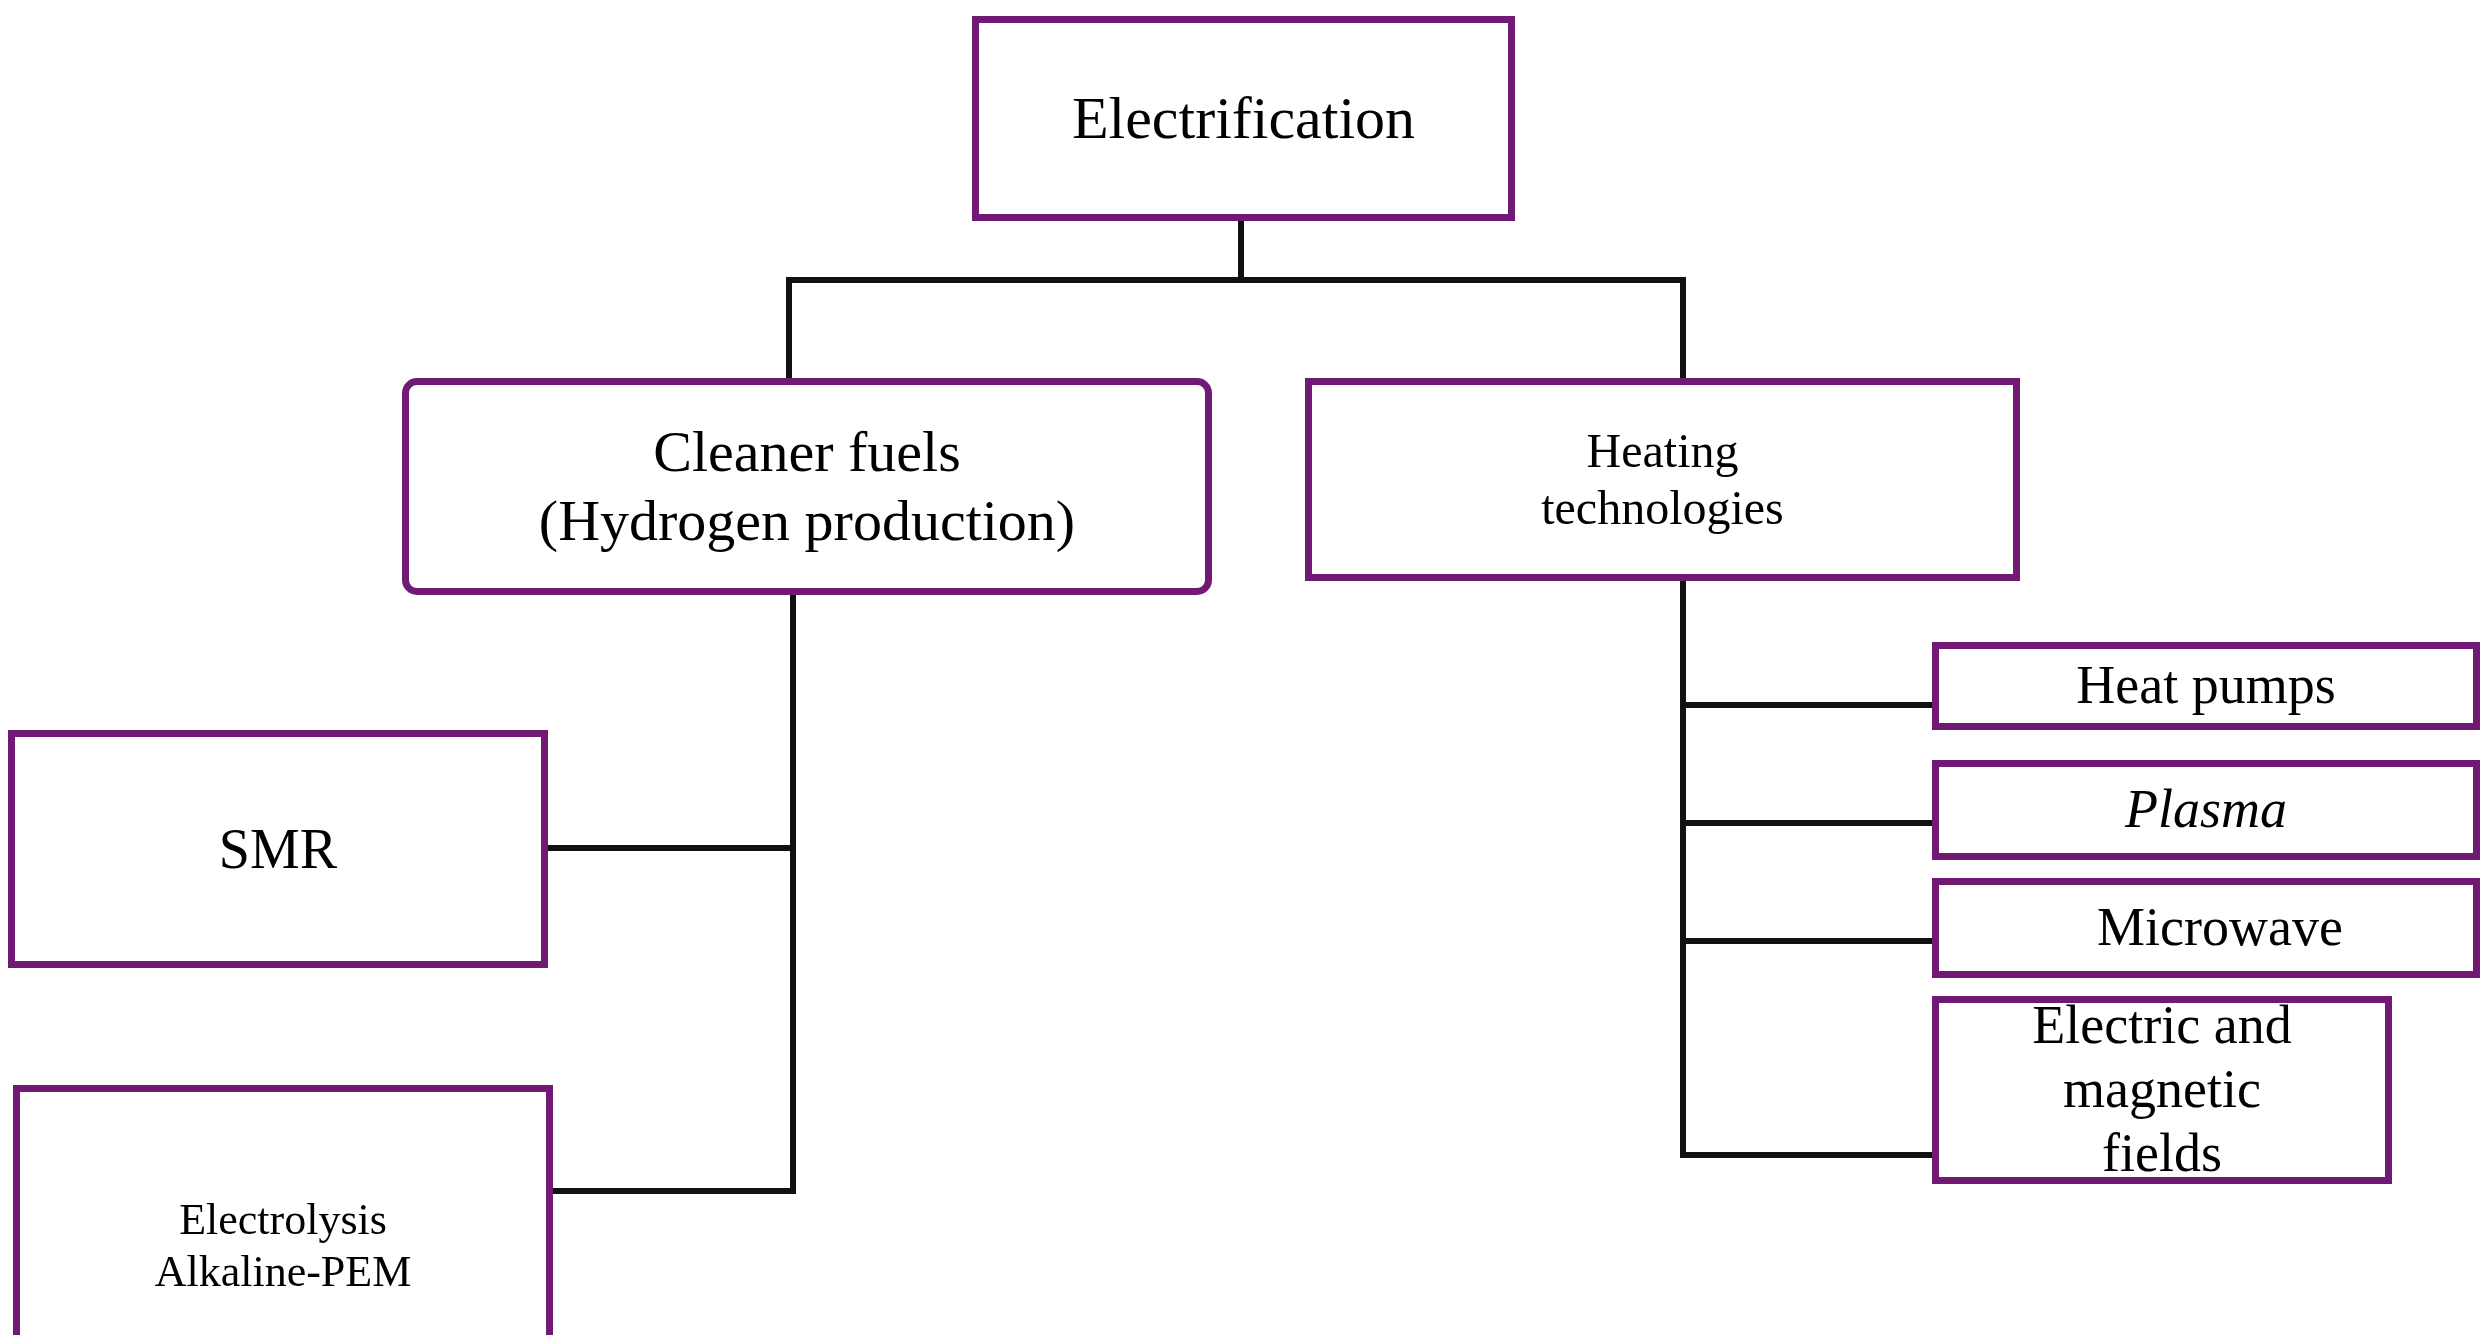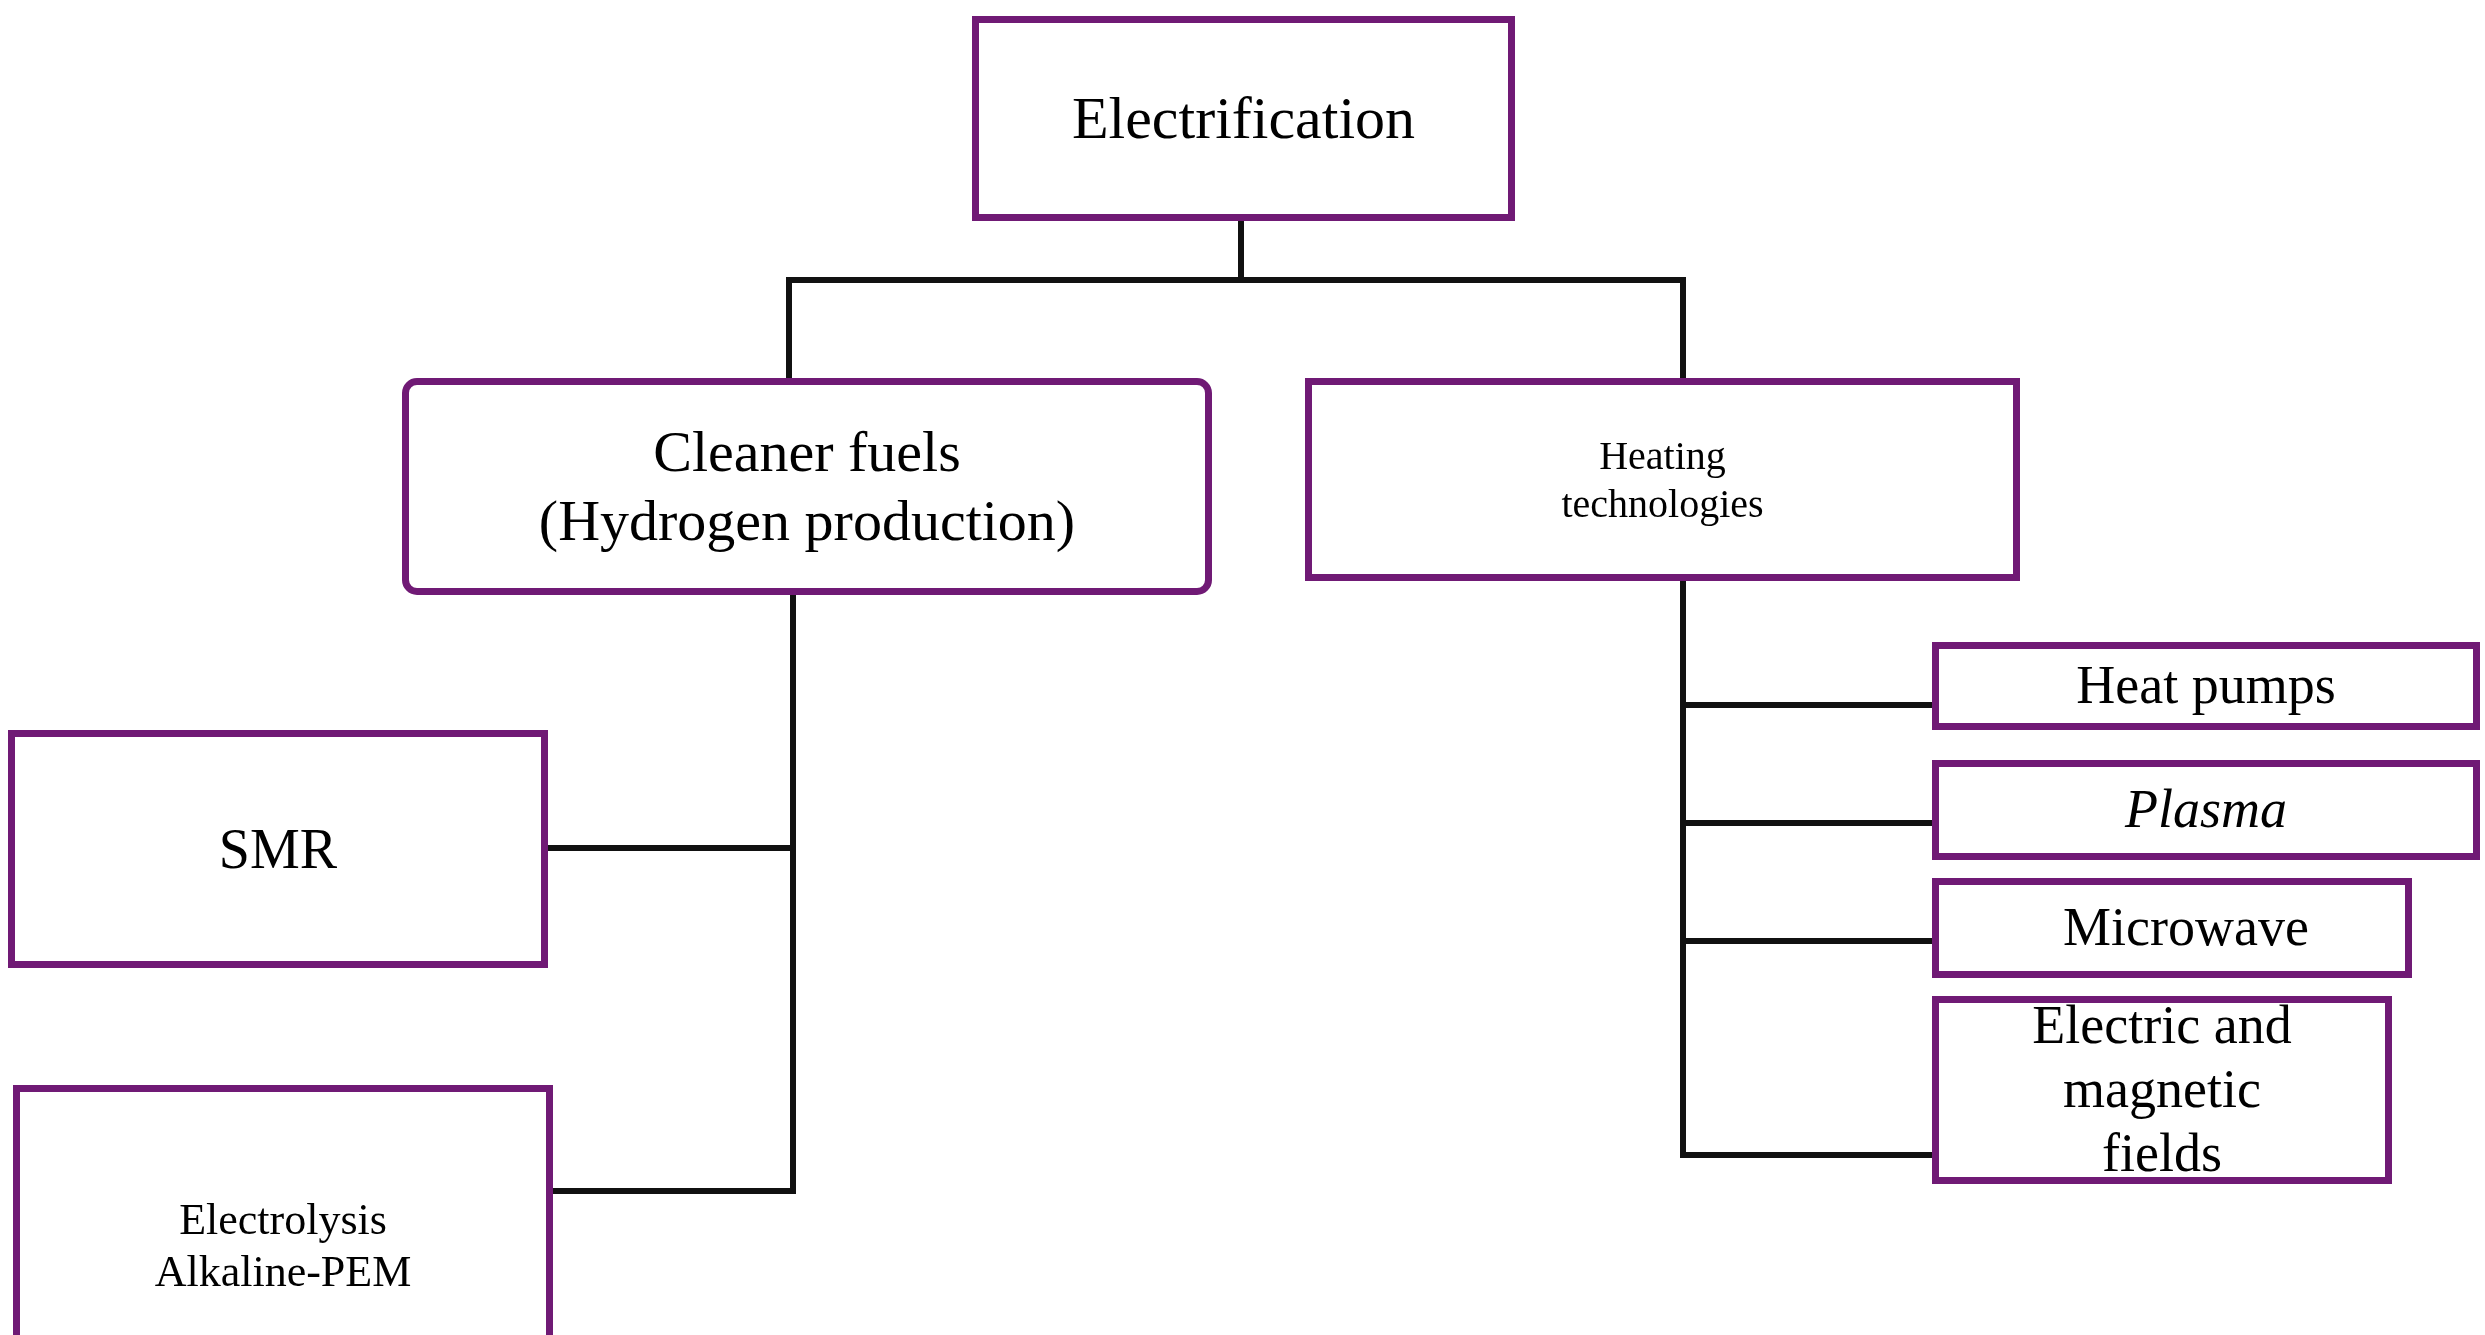--- a/index.html
+++ b/index.html
@@ -46,21 +46,21 @@
   }
 
   
   #node-cleaner-fuels {
     left: 402px; top: 378px; width: 810px; height: 217px;
     font-size: 58px;
     border-radius: 15px;
   }
   #node-heating-technologies {
     left: 1305px; top: 378px; width: 715px; height: 203px;
-    font-size: 40px;
+    font-size: 48px;
   }
 
   
   #node-smr {
     left: 8px; top: 730px; width: 540px; height: 238px;
     font-size: 56px;
   }
   #node-electrolysis {
     left: 13px; top: 1085px; width: 540px; height: 322px;
     font-size: 44px;
@@ -70,21 +70,21 @@
   #node-heat-pumps {
     left: 1932px; top: 642px; width: 548px; height: 88px;
     font-size: 54px;
   }
   #node-plasma {
     left: 1932px; top: 760px; width: 548px; height: 100px;
     font-size: 54px;
     font-style: italic;
   }
   #node-microwave {
-    left: 1932px; top: 878px; width: 480px; height: 100px;
+    left: 1932px; top: 878px; width: 548px; height: 100px;
     font-size: 54px;
     padding-left: 28px;
   }
   #node-electric-magnetic-fields {
     left: 1932px; top: 996px; width: 460px; height: 188px;
     font-size: 54px;
   }
 
   
   #conn-root-stem   { left: 1238px; top: 218px;  width: 6px;   height: 64px; }

